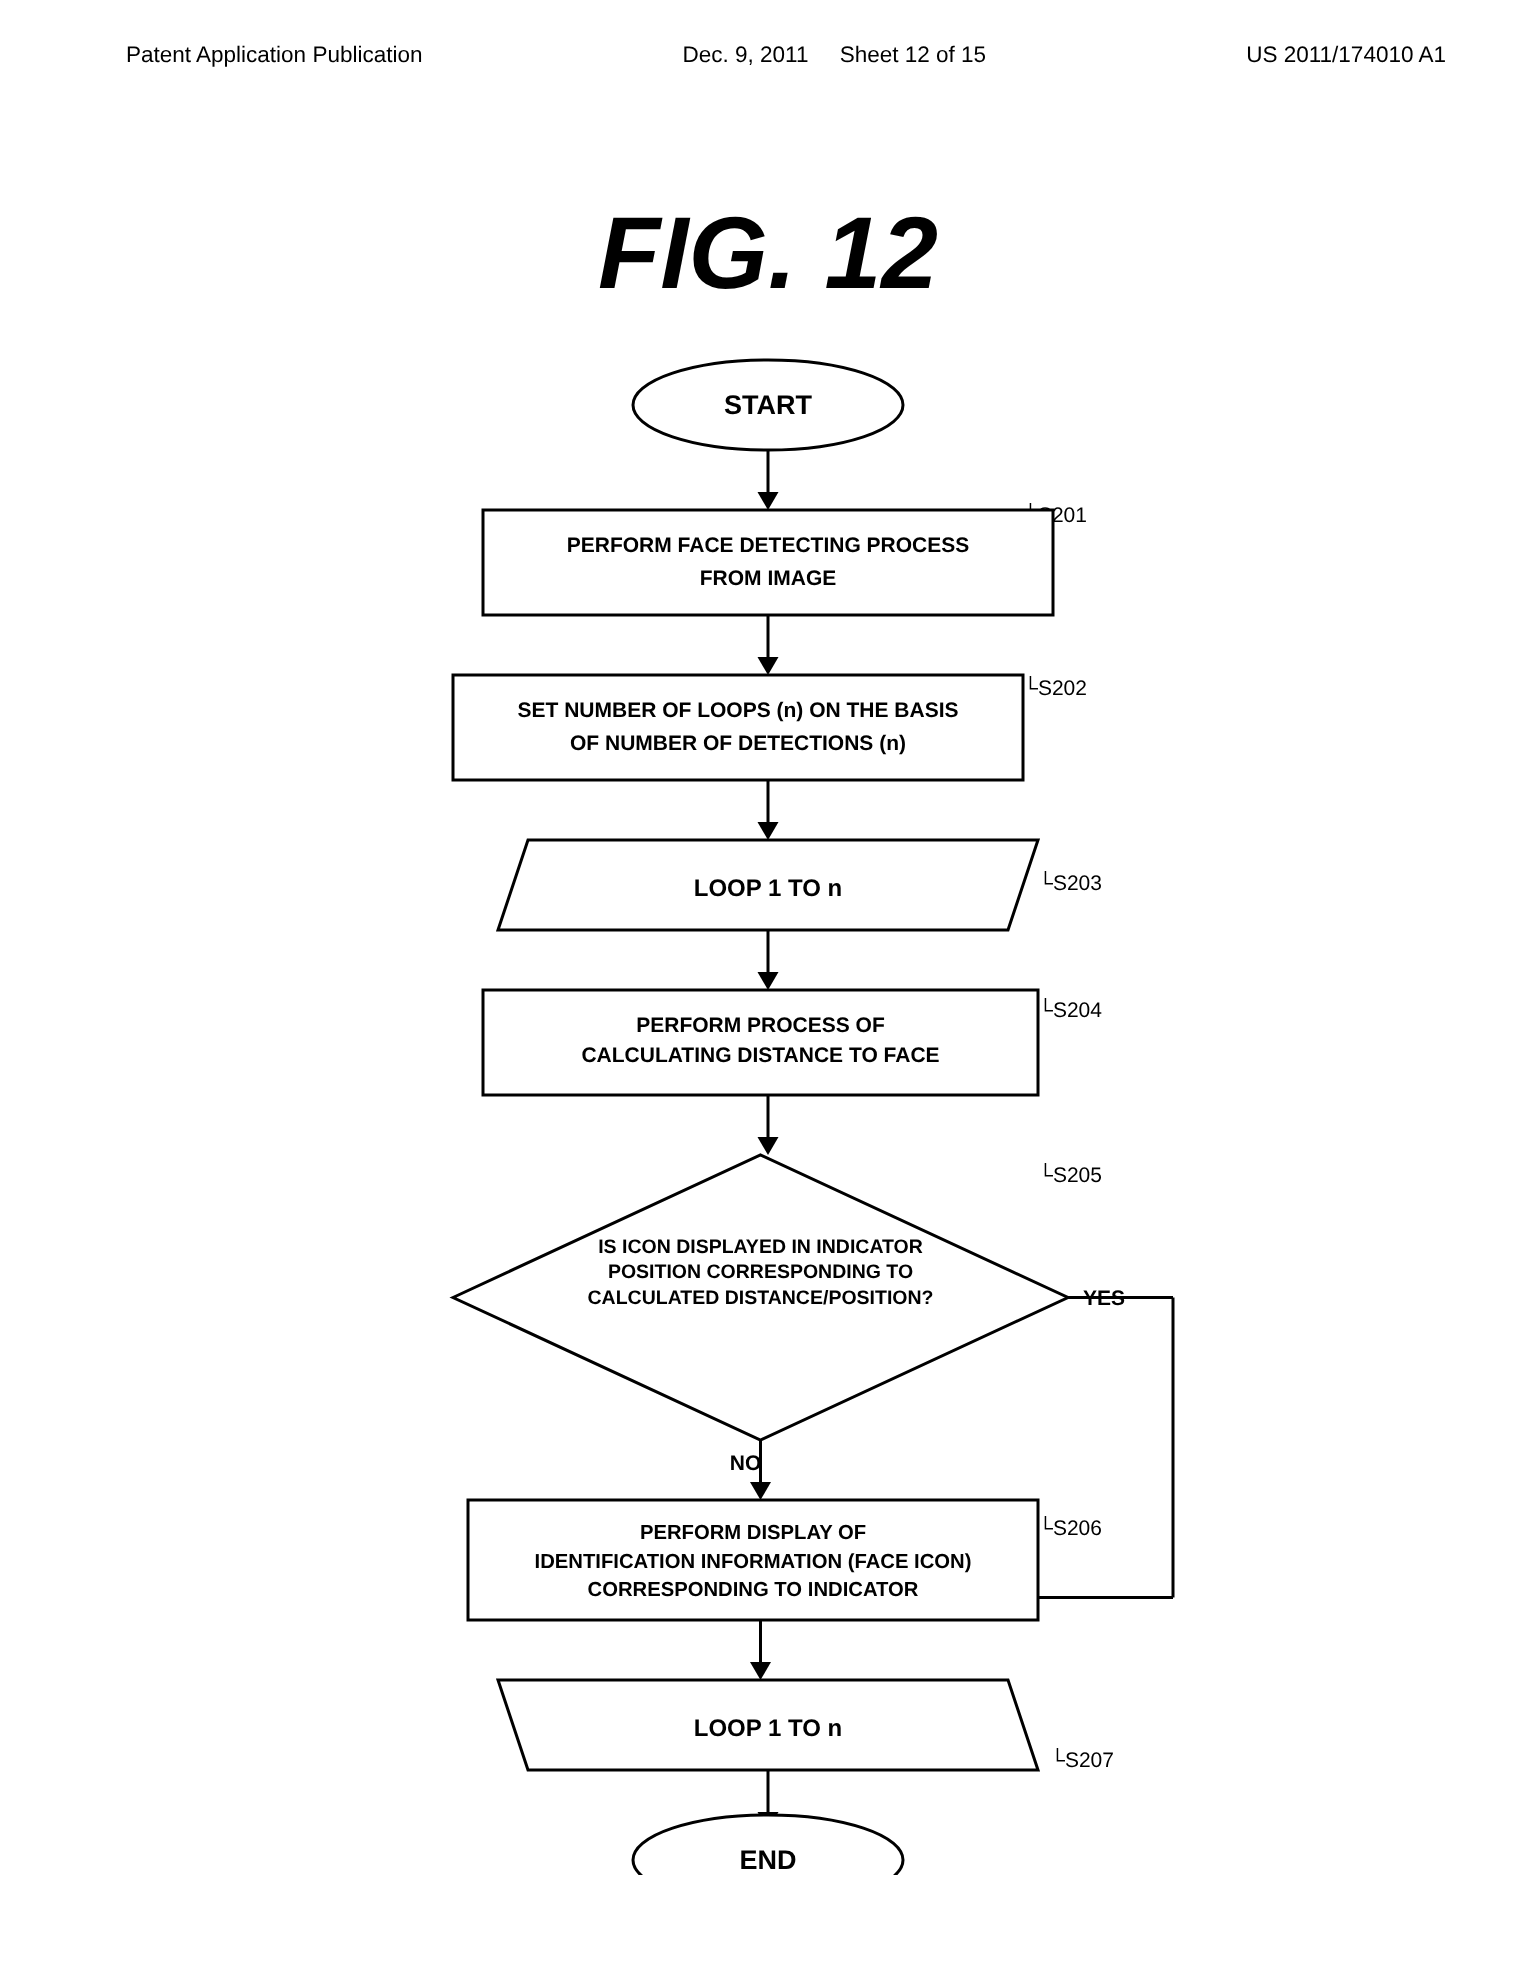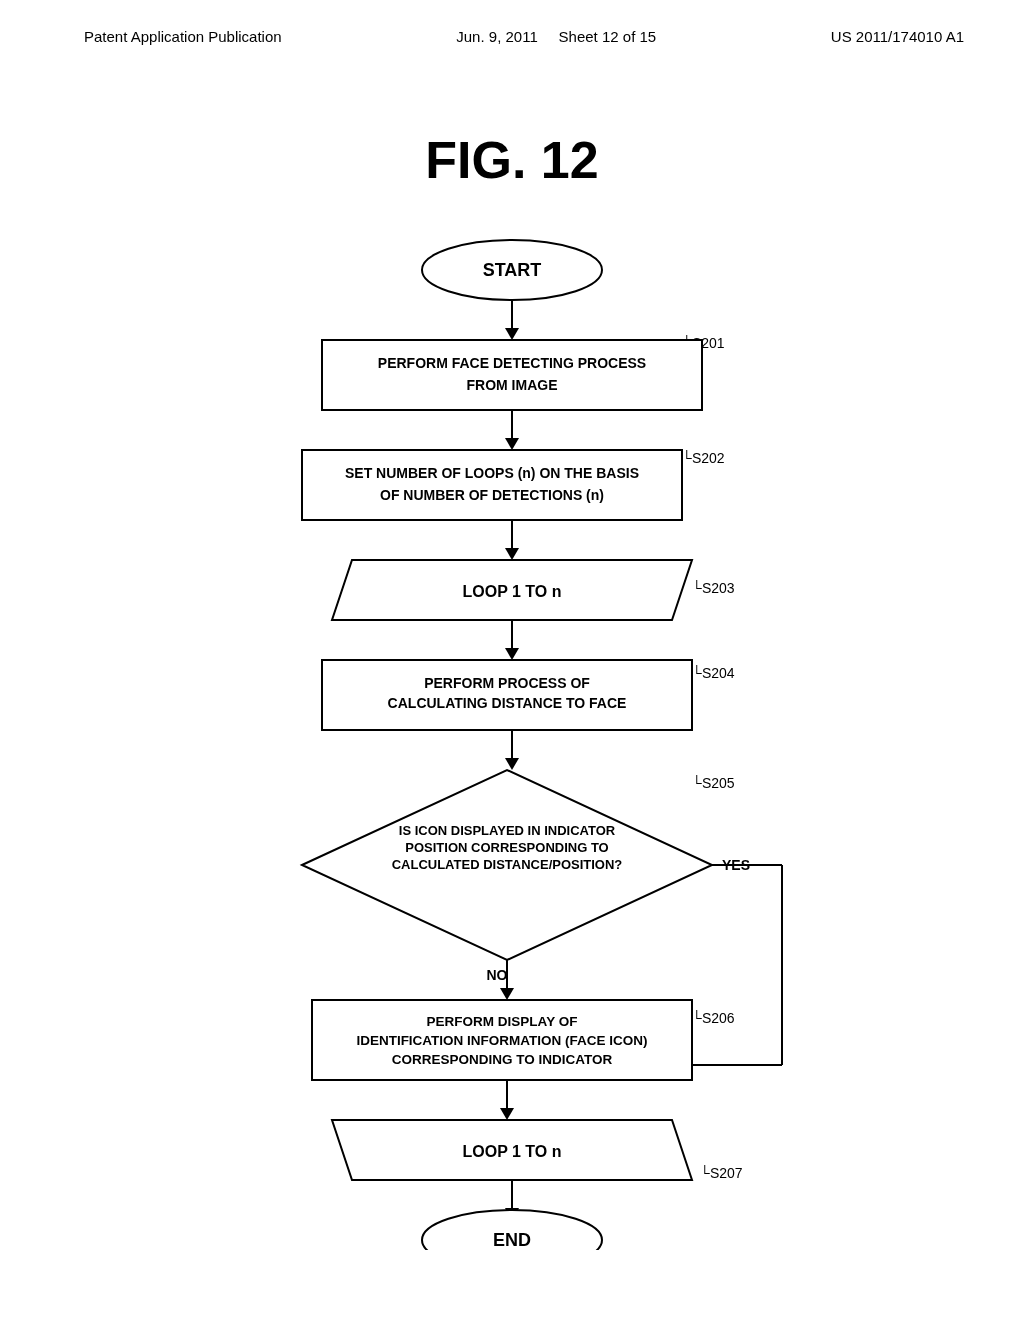--- a/index.html
+++ b/index.html
@@ -23,21 +23,22 @@
       font-size: 15px;
       color: #000;
       margin-left: 24px;
     }
 
     .fig-title {
       position: absolute;
       top: 130px;
       left: 50%;
       transform: translateX(-50%);
-      font-size: 52px;
+      font-size: 68px;
+      font-style: italic;
       font-weight: bold;
       color: #000;
       white-space: nowrap;
     }
 
     
     .diagram {
       position: absolute;
       top: 230px;
       left: 50%;
@@ -47,21 +48,21 @@
     }
 
     
   </style>
 </head>
 <body>
 
 <div class="header">
   <span>Patent Application Publication</span>
   <span>
-    <span>Jun. 9, 2011</span>
+    <span>Dec. 9, 2011</span>
     &nbsp;&nbsp;&nbsp;
     <span>Sheet 12 of 15</span>
   </span>
   <span>US 2011/174010 A1</span>
 </div>
 
 <div class="fig-title">FIG.  12</div>
 
 <div class="diagram">
   <svg width="620" height="1020" xmlns="http://www.w3.org/2000/svg">

